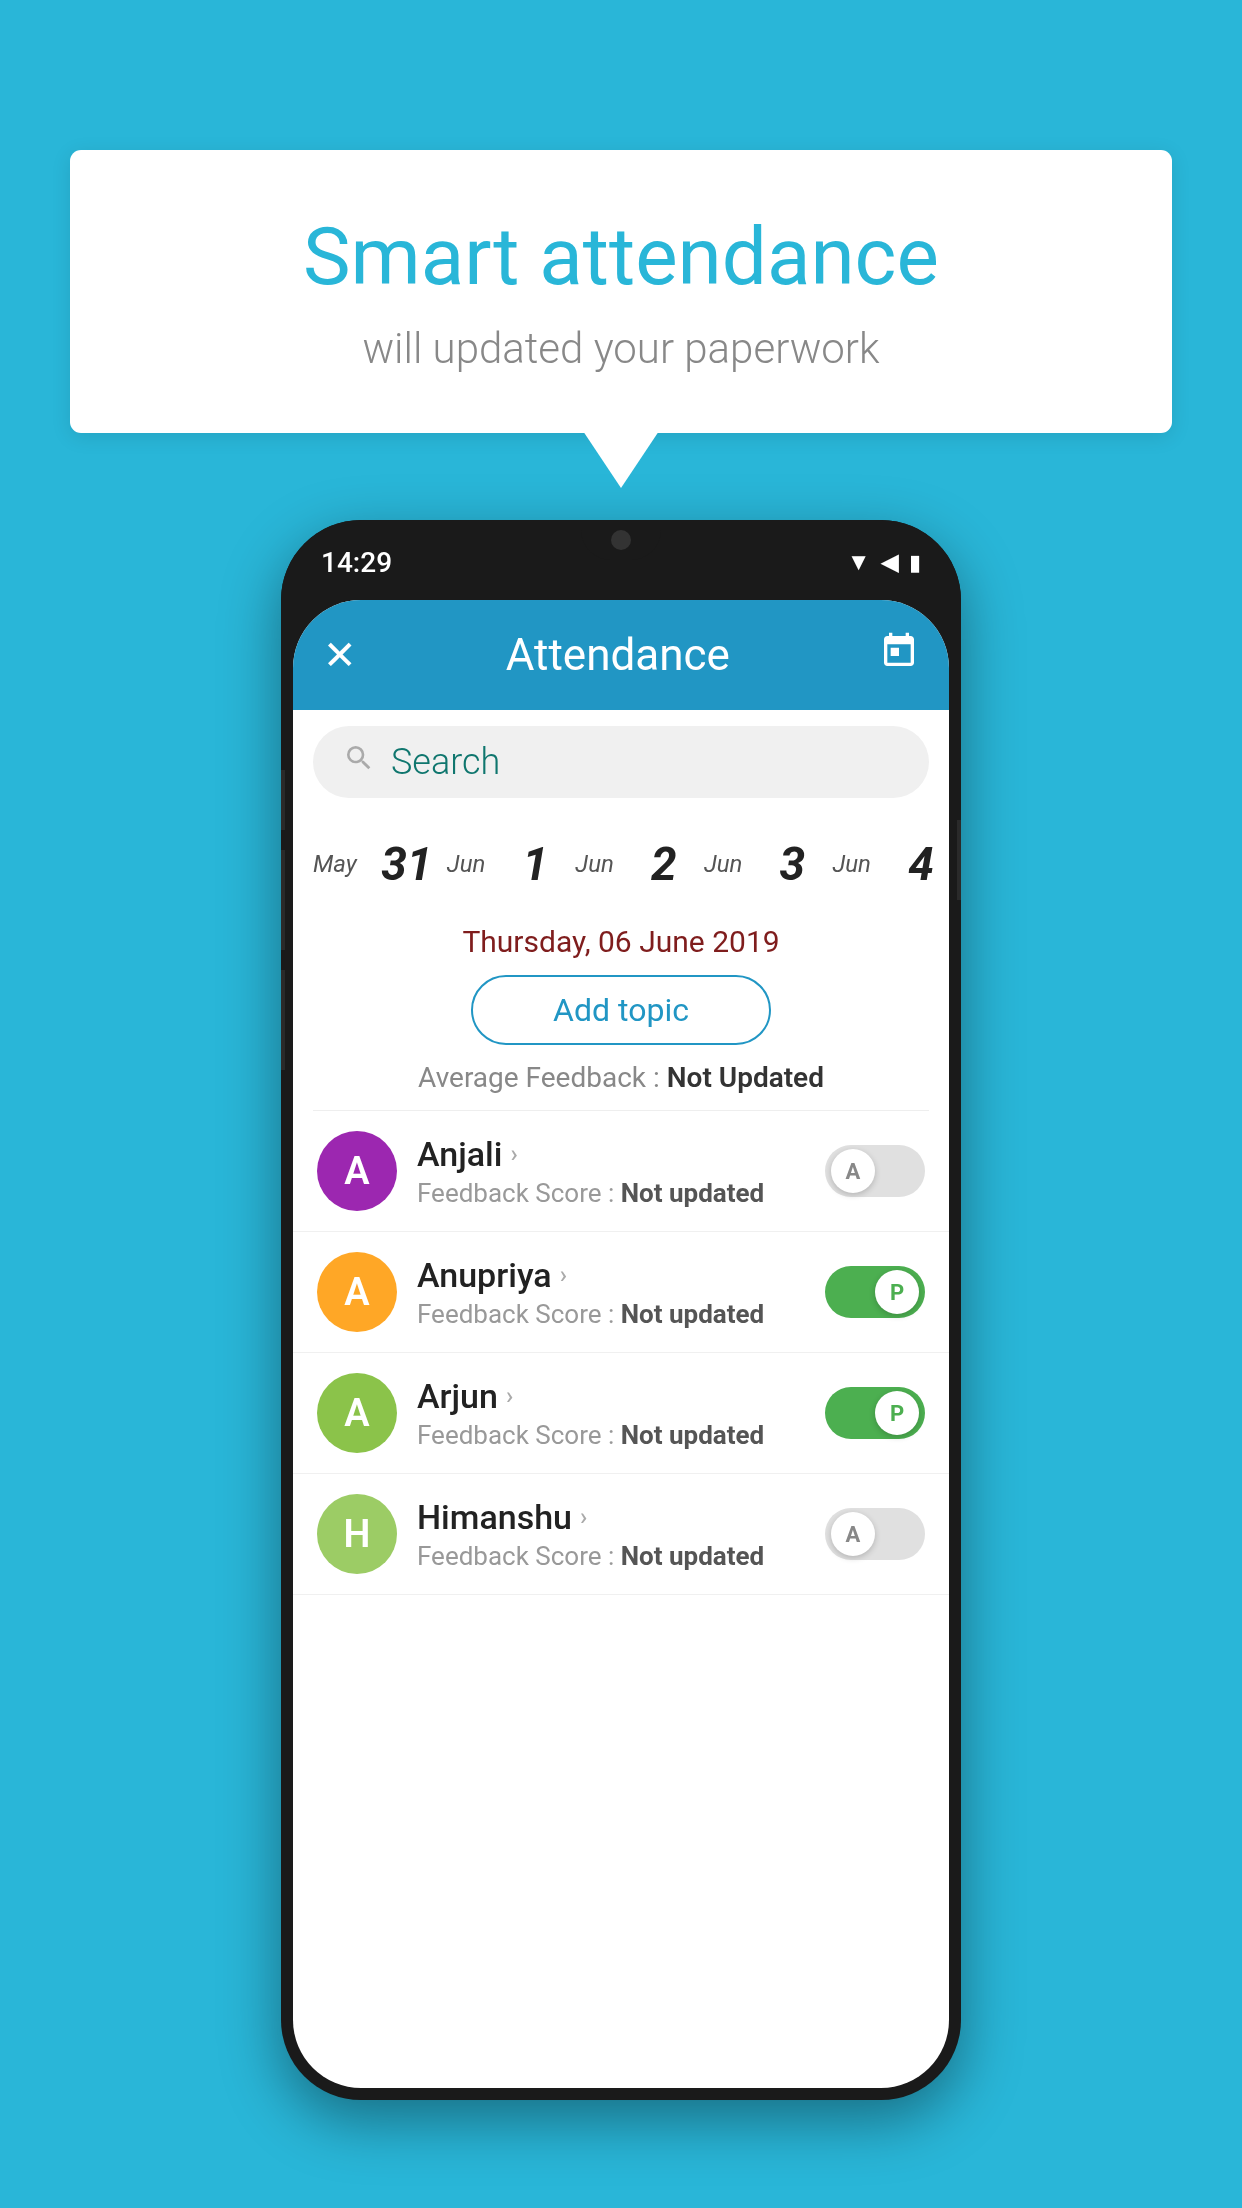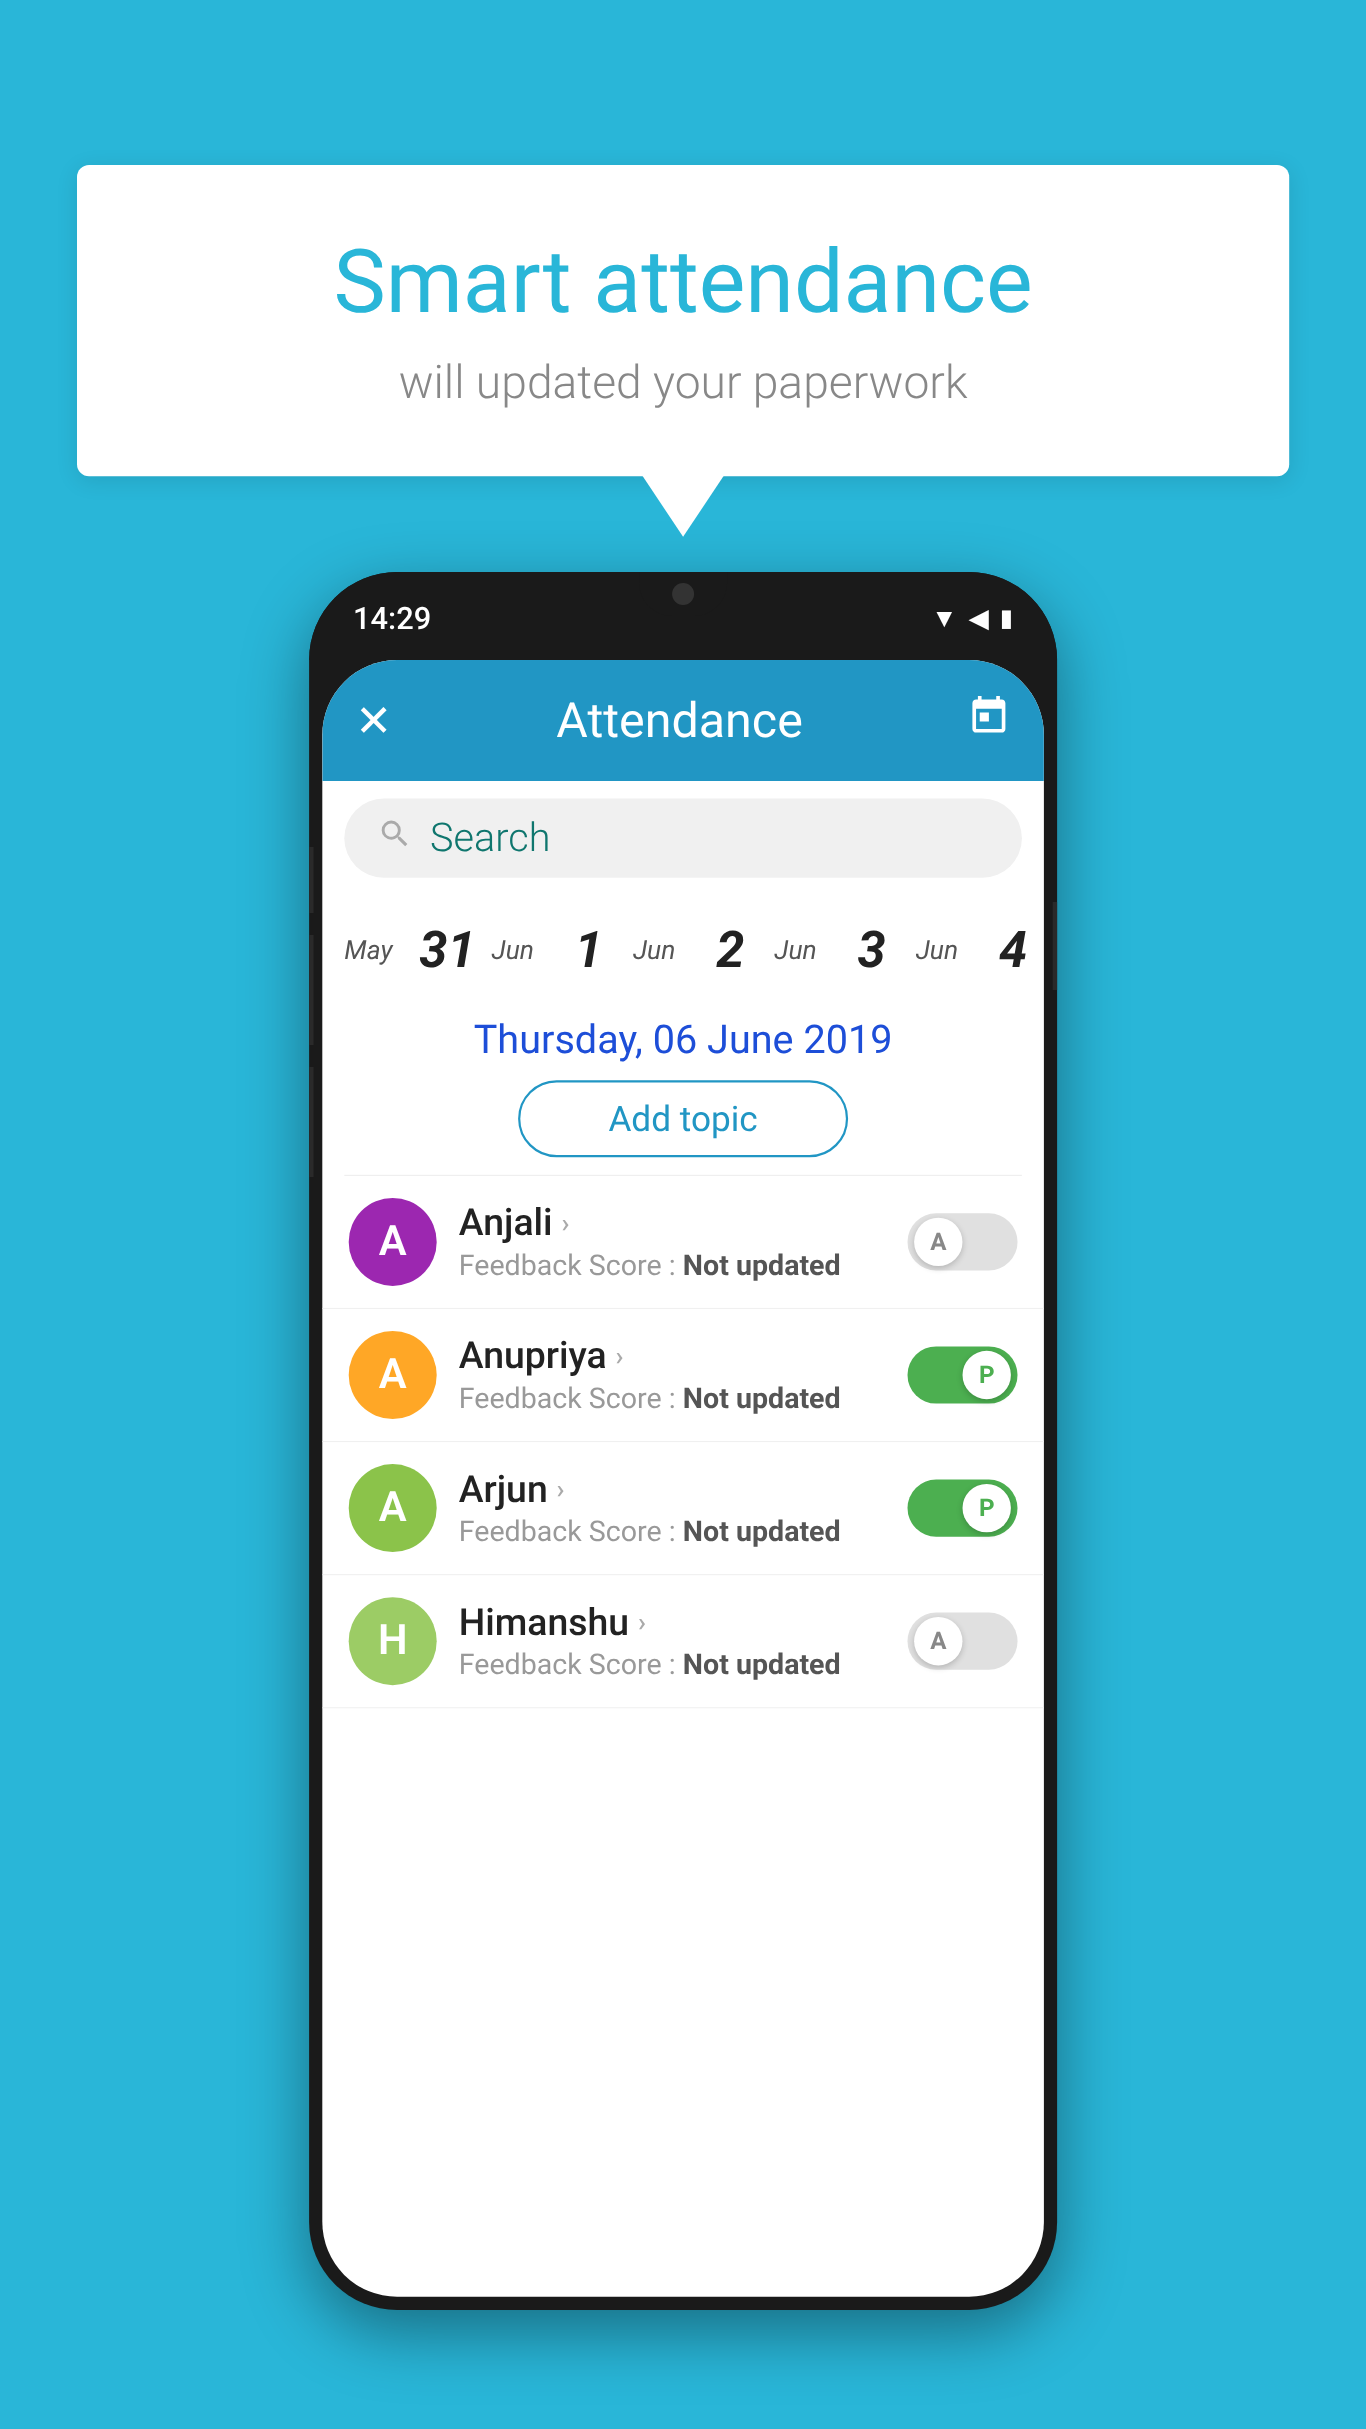--- a/index.html
+++ b/index.html
@@ -223,22 +223,22 @@
 
     .day-number.selected {
       background: #2196c4;
       color: white;
       font-size: 42px;
     }
 
     
     .date-label {
       text-align: center;
-      font-size: 36px;
-      color: #1d4ed8;
+      font-size: 30px;
+      color: #7f1d1d;
       padding: 10px 0 16px;
     }
 
     
     .add-topic-btn {
       display: block;
       margin: 0 auto 16px;
       border: 2px solid #2196c4;
       border-radius: 50px;
       padding: 14px 60px;
@@ -482,20 +482,23 @@
         <div class="calendar-day">
           <div class="day-month">Jun</div>
           <div class="day-number selected">6</div>
         </div>
       </div>
 
     <div class="date-label">Thursday, 06 June 2019</div>
 
     <div class="add-topic-btn">Add topic</div>
 
+    <div class="avg-feedback">
+      <span>Average Feedback : </span><strong>Not Updated</strong>
+    </div>
 
     <div class="divider"></div>
 
     <div id="student-list">
         <div class="student-item">
           <div class="student-avatar" style="background: rgb(156, 39, 176);">A</div>
           <div class="student-info">
             <div class="student-name">Anjali <span class="chevron">›</span></div>
             <div class="student-feedback">Feedback Score : <strong>Not updated</strong></div>
           </div>

